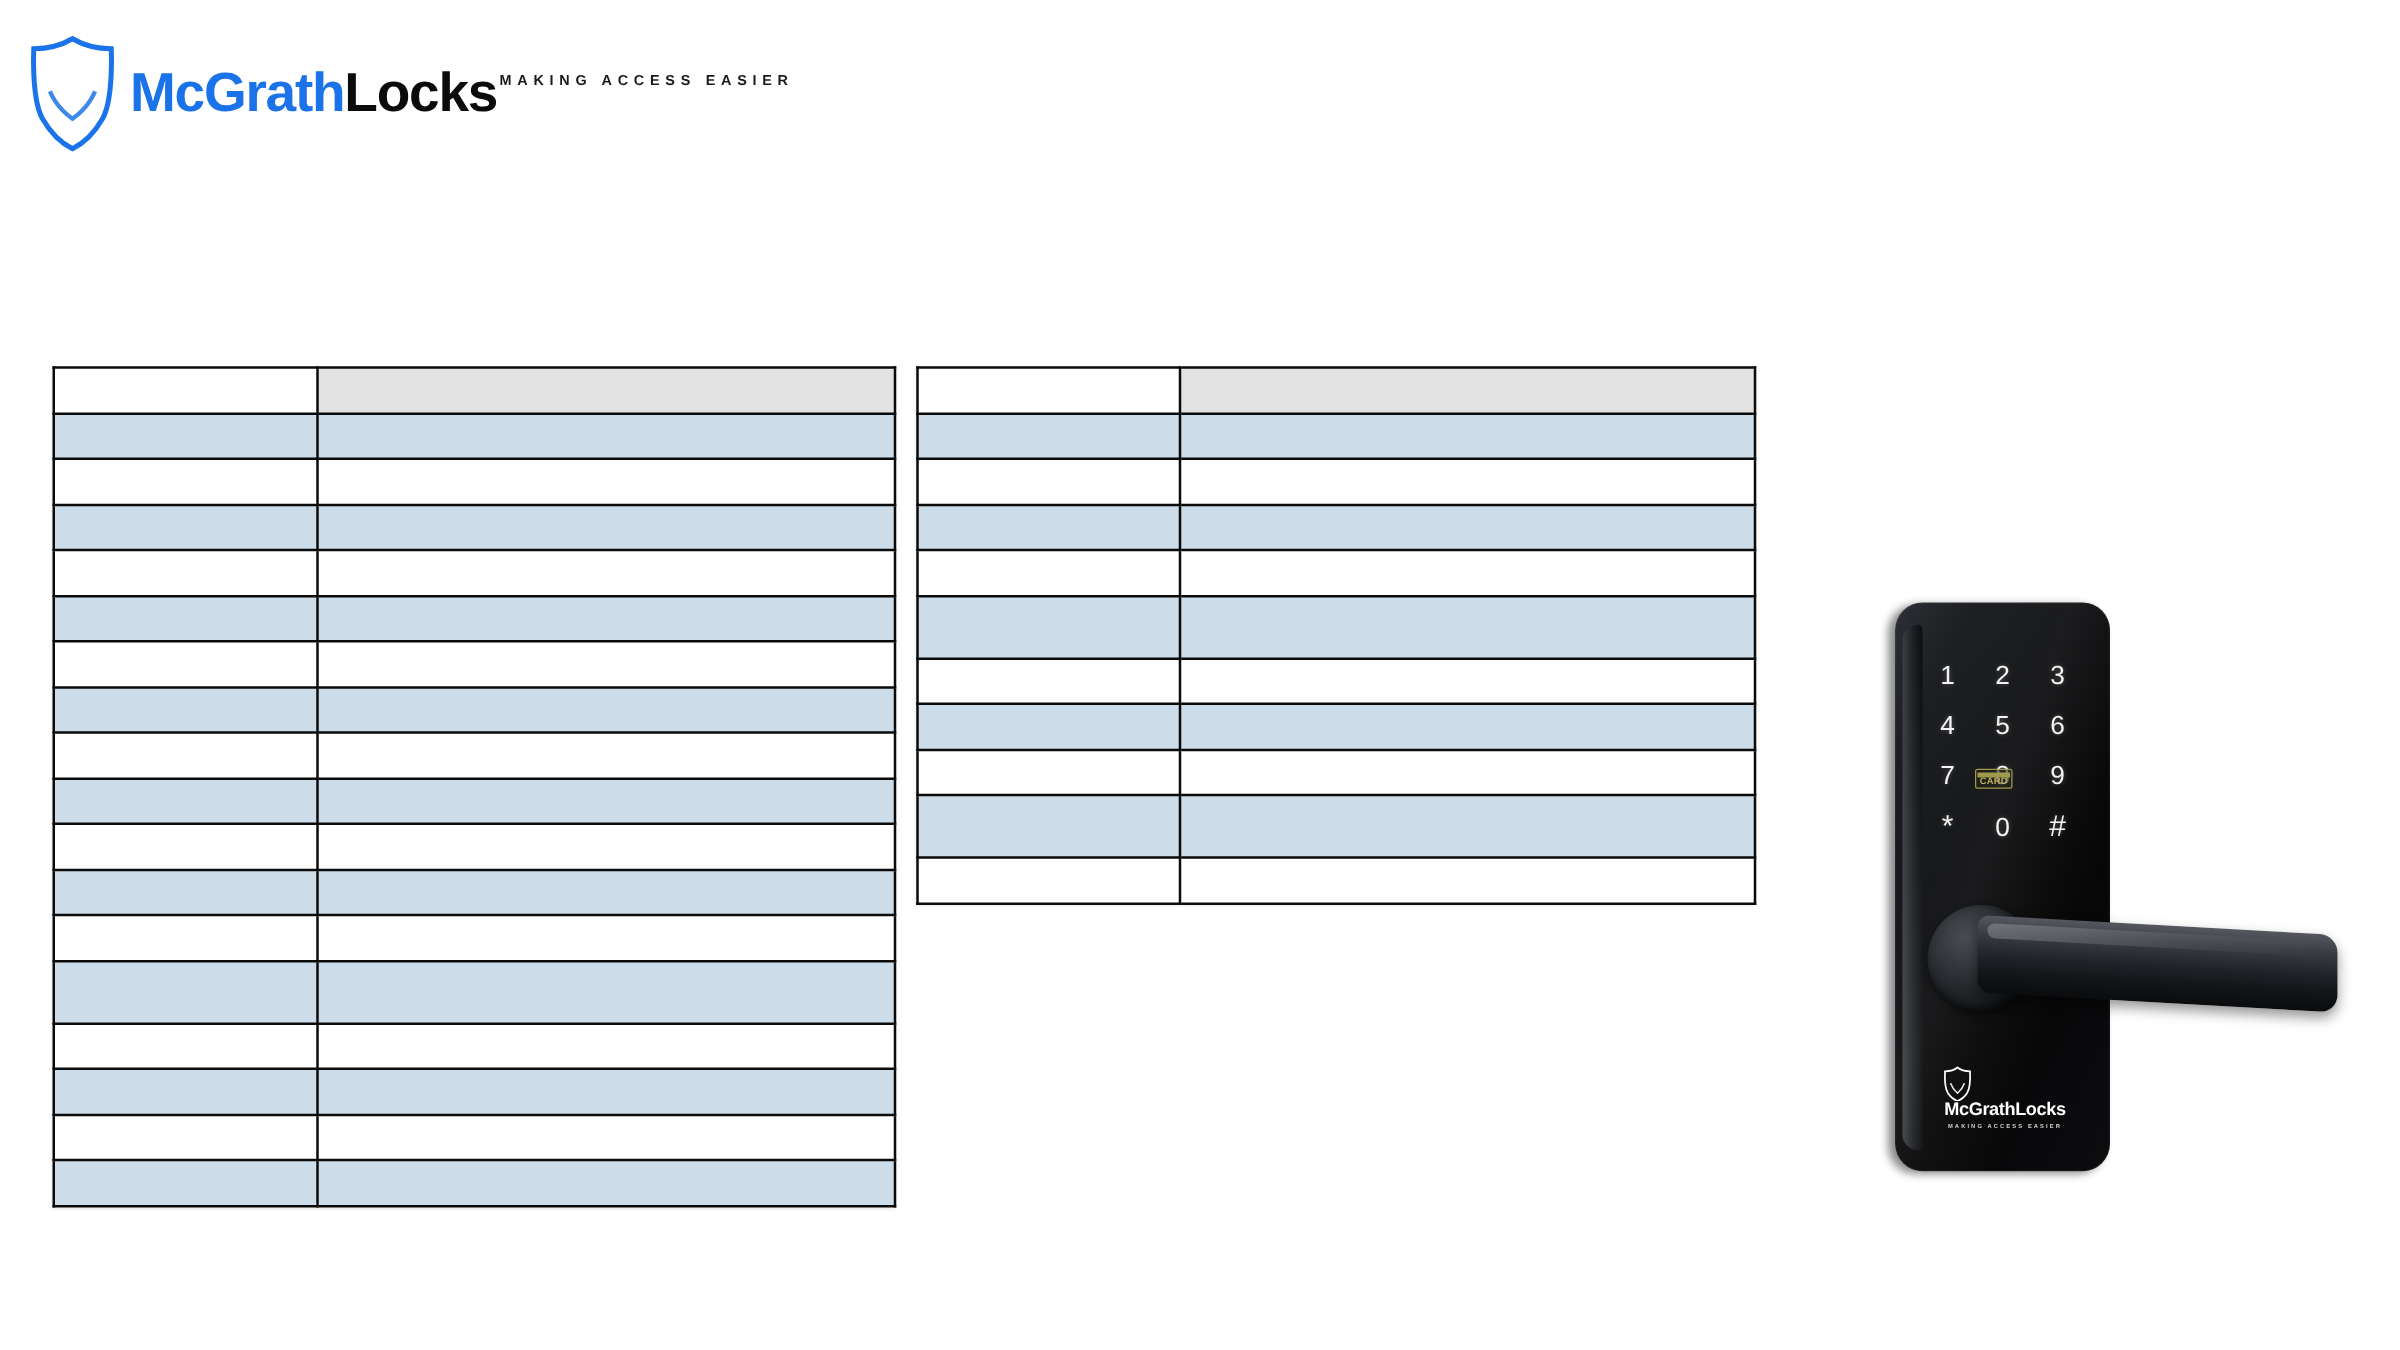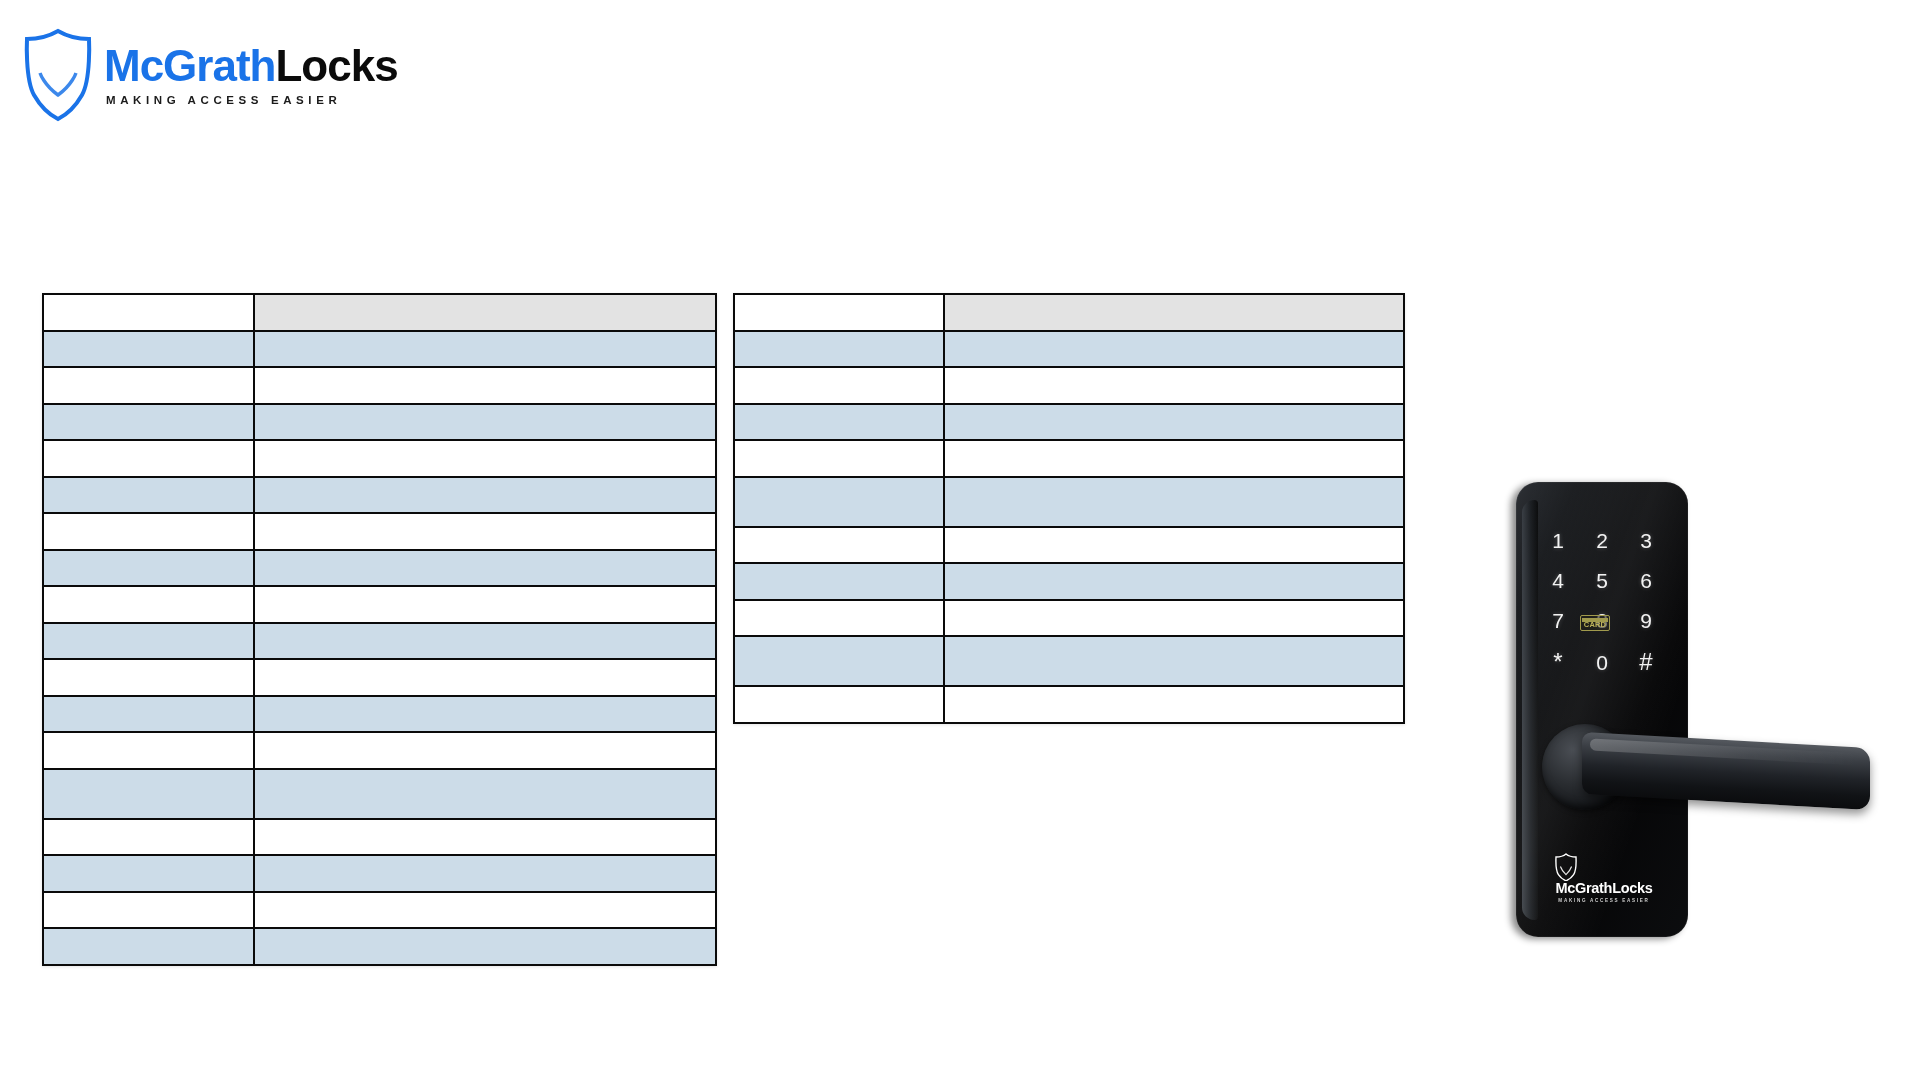--- a/index.html
+++ b/index.html
@@ -13,21 +13,21 @@
   }
   .page { position: relative; width: 1920px; height: 1080px; background:#fff; }
 
   
   .brand-logo {
     position: absolute; left: 22px; top: 20px;
     width: 380px; height: 110px;
     display: flex; align-items: center; gap: 10px;
   }
   .brand-shield { position: relative; width: 72px; height: 96px; flex: 0 0 auto; }
-  .brand-wordmark { display: flex; flex-direction: column; justify-content: center; }
+  .brand-wordmark { display: flex; flex-direction: row; justify-content: center; }
   .brand-name { font-size: 44px; font-weight: 700; line-height: 1; letter-spacing: -1px; white-space: nowrap; }
   .brand-name .mc { color: #1a73e8; }
   .brand-name .lk { color: #0b0b0b; }
   .brand-tag {
     font-size: 11.5px; font-weight: 600; color: #1b1b1b;
     letter-spacing: 4.6px; margin-top: 6px; white-space: nowrap;
     padding-left: 2px;
   }
 
   

